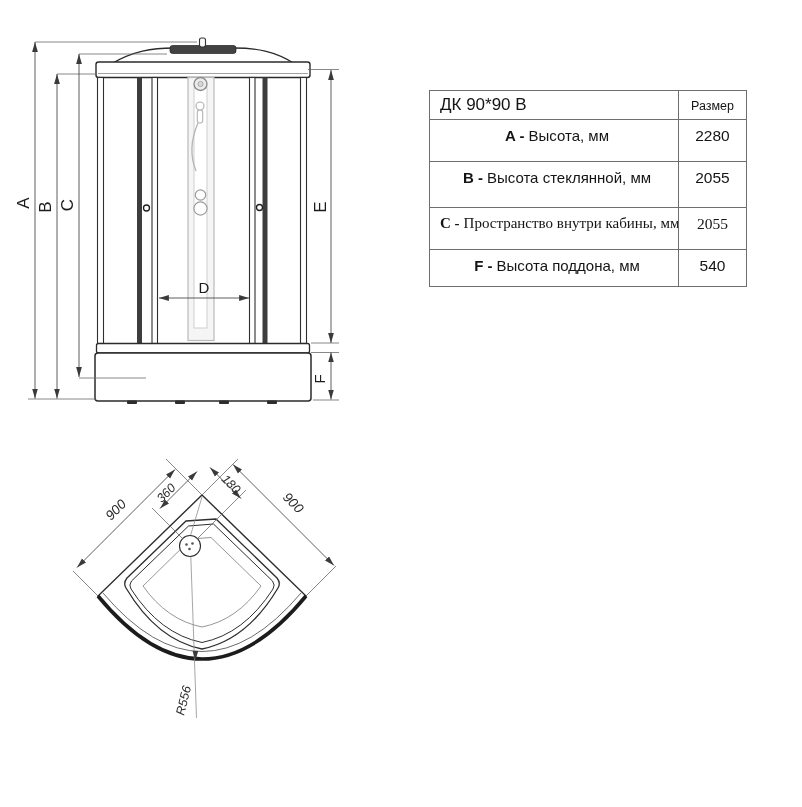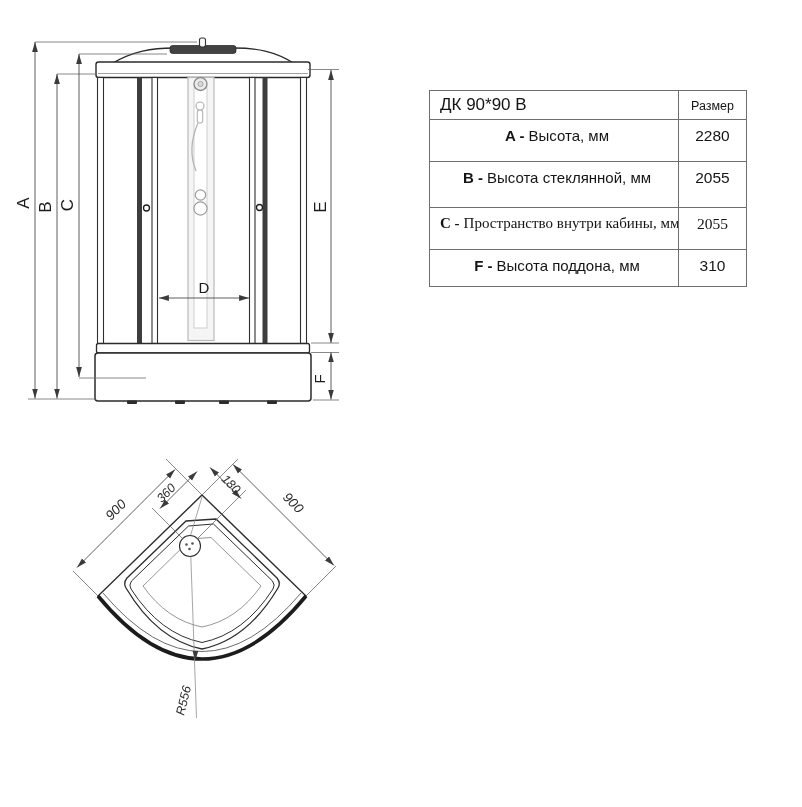--- a/index.html
+++ b/index.html
@@ -160,18 +160,18 @@
   <tr class="r2">
     <td class="lbl"><b>B -</b><span>Высота стеклянной, мм</span></td>
     <td class="val">2055</td>
   </tr>
   <tr class="r3">
     <td class="lbl"><b>C -</b><span>Пространство внутри кабины, мм</span></td>
     <td class="val">2055</td>
   </tr>
   <tr class="r6">
     <td class="lbl"><b>F -</b><span>Высота поддона, мм</span></td>
-    <td class="val">310</td>
+    <td class="val">540</td>
   </tr>
 </tbody>
     </table>
 
 </div>
 
 </body></html>

